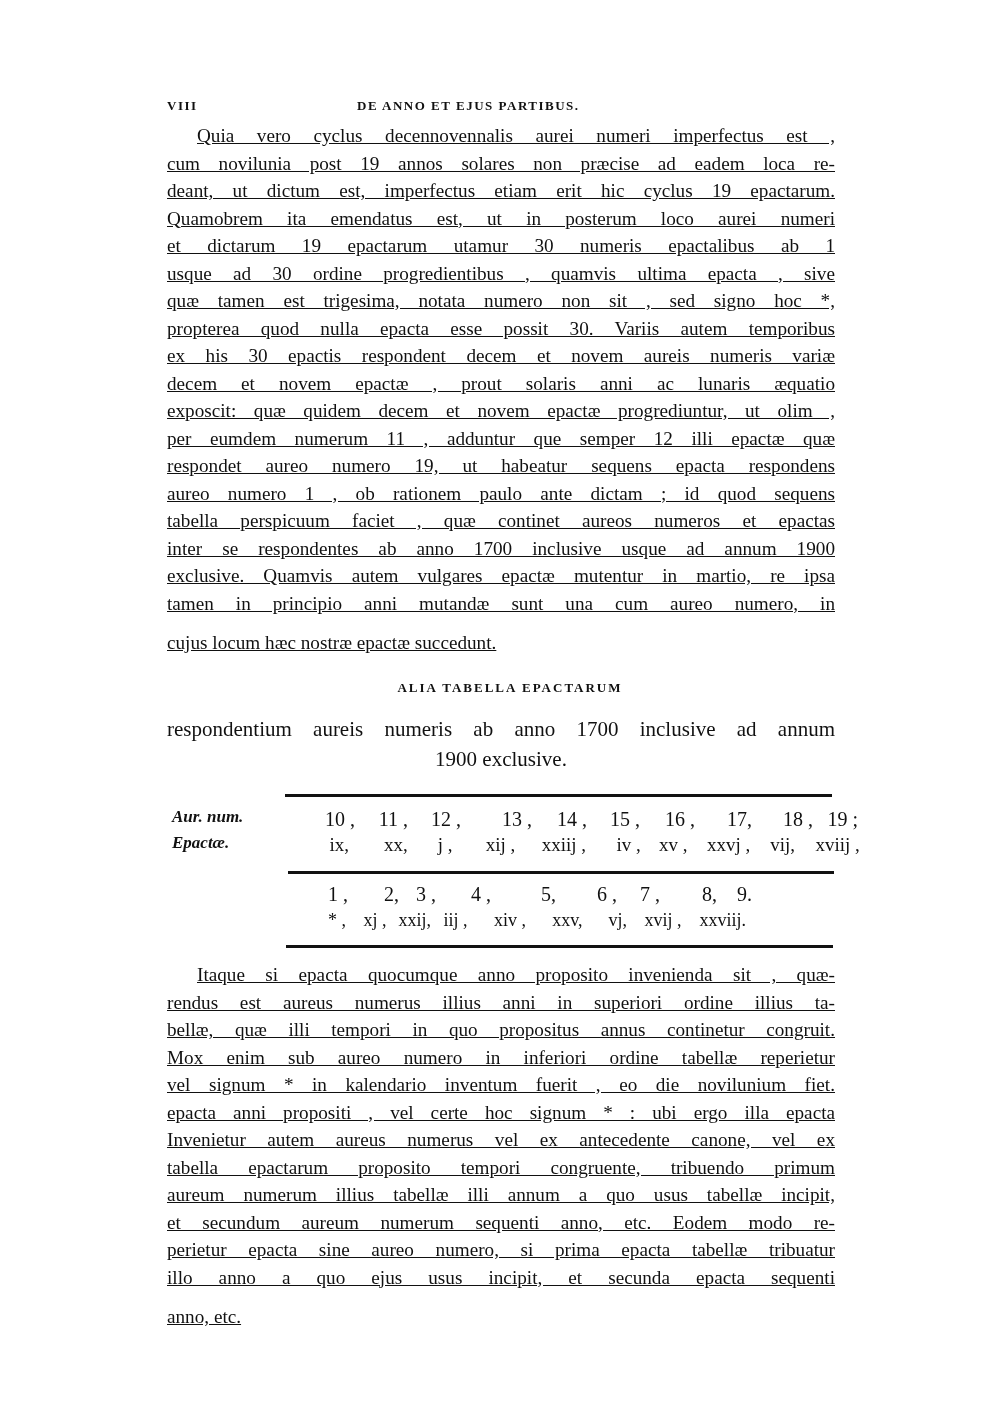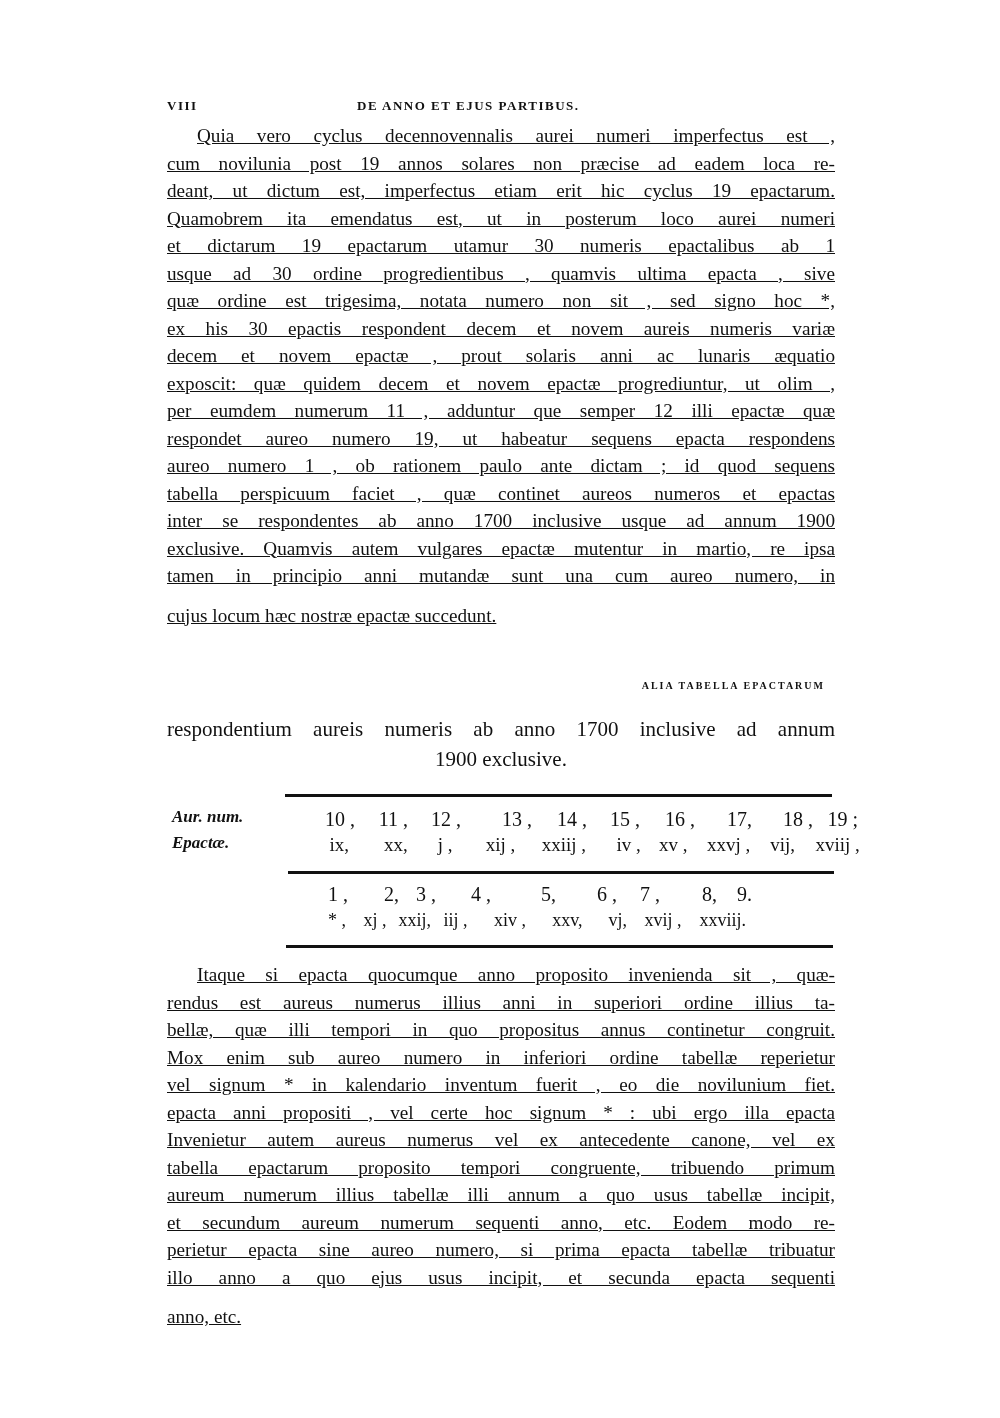--- a/index.html
+++ b/index.html
@@ -8,22 +8,22 @@
   .page { position: absolute; left: 0; top: 0; width: 1000px; height: 1418px; }
   .running-head { position: absolute; top: 98px; left: 167px; width: 668px; height: 20px;
                   font-size: 13px; font-weight: bold; letter-spacing: 1.5px; }
   .folio { position: absolute; left: 0; top: 0; }
   .head-title { position: absolute; left: 190px; top: 0; }
   .para { position: absolute; left: 167px; width: 668px; font-size: 19.2px; text-decoration: underline; }
   .line { height: 27.5px; line-height: 27.5px; white-space: nowrap; text-align: justify;
           text-align-last: justify; }
   .line.last { text-align-last: left; margin-top: 12px; }
   .line.indent { padding-left: 30px; }
-  .tbl-caption { position: absolute; top: 680px; left: 157px; width: 668px; text-align: right;
-                 font-size: 10px; font-weight: bold; letter-spacing: 2px; }
+  .tbl-caption { position: absolute; top: 680px; left: 176px; width: 668px; text-align: center;
+                 font-size: 13px; font-weight: bold; letter-spacing: 2px; }
   .tbl-sub { position: absolute; top: 714px; left: 167px; width: 668px; font-size: 21px;
              }
   .tbl-sub .l1 { height: 30px; line-height: 30px; text-align: justify; text-align-last: justify; white-space: nowrap; }
   .tbl-sub .l2 { height: 30px; line-height: 30px; text-align: center; }
   .rule { position: absolute; left: 285px; width: 547px; height: 3px; background: #111; }
   .row-label { position: absolute; left: 172px; font-size: 17px; font-style: italic; font-weight: bold;
                height: 26px; line-height: 26px; }
   .row-cells { position: absolute; left: 305px; width: 530px; font-size: 19px; height: 26px; line-height: 26px;
                white-space: nowrap; }
   .row-cells.num { font-size: 20px; }
@@ -40,21 +40,22 @@
     <span class="head-title">DE ANNO ET EJUS PARTIBUS.</span>
   </div>
 
   <div class="para" style="top:122px;">
     <div class="line indent">Quia vero cyclus decennovennalis aurei numeri imperfectus est ,</div>
     <div class="line">cum novilunia post 19 annos solares non præcise ad eadem loca re-</div>
     <div class="line">deant, ut dictum est, imperfectus etiam erit hic cyclus 19 epactarum.</div>
     <div class="line">Quamobrem ita emendatus est, ut in posterum loco aurei numeri</div>
     <div class="line">et dictarum 19 epactarum utamur 30 numeris epactalibus ab 1</div>
     <div class="line">usque ad 30 ordine progredientibus , quamvis ultima epacta , sive</div>
-    <div class="line">quæ ordine est trigesima, notata numero non sit , sed signo hoc *,</div>
+    <div class="line">quæ tamen est trigesima, notata numero non sit , sed signo hoc *,</div>
+    <div class="line">propterea quod nulla epacta esse possit 30. Variis autem temporibus</div>
     <div class="line">ex his 30 epactis respondent decem et novem aureis numeris variæ</div>
     <div class="line">decem et novem epactæ , prout solaris anni ac lunaris æquatio</div>
     <div class="line">exposcit: quæ quidem decem et novem epactæ progrediuntur, ut olim ,</div>
     <div class="line">per eumdem numerum 11 , adduntur que semper 12 illi epactæ quæ</div>
     <div class="line">respondet aureo numero 19, ut habeatur sequens epacta respondens</div>
     <div class="line">aureo numero 1 , ob rationem paulo ante dictam ; id quod sequens</div>
     <div class="line">tabella perspicuum faciet , quæ continet aureos numeros et epactas</div>
     <div class="line">inter se respondentes ab anno 1700 inclusive usque ad annum 1900</div>
     <div class="line">exclusive. Quamvis autem vulgares epactæ mutentur in martio, re ipsa</div>
     <div class="line">tamen in principio anni mutandæ sunt una cum aureo numero, in</div>

